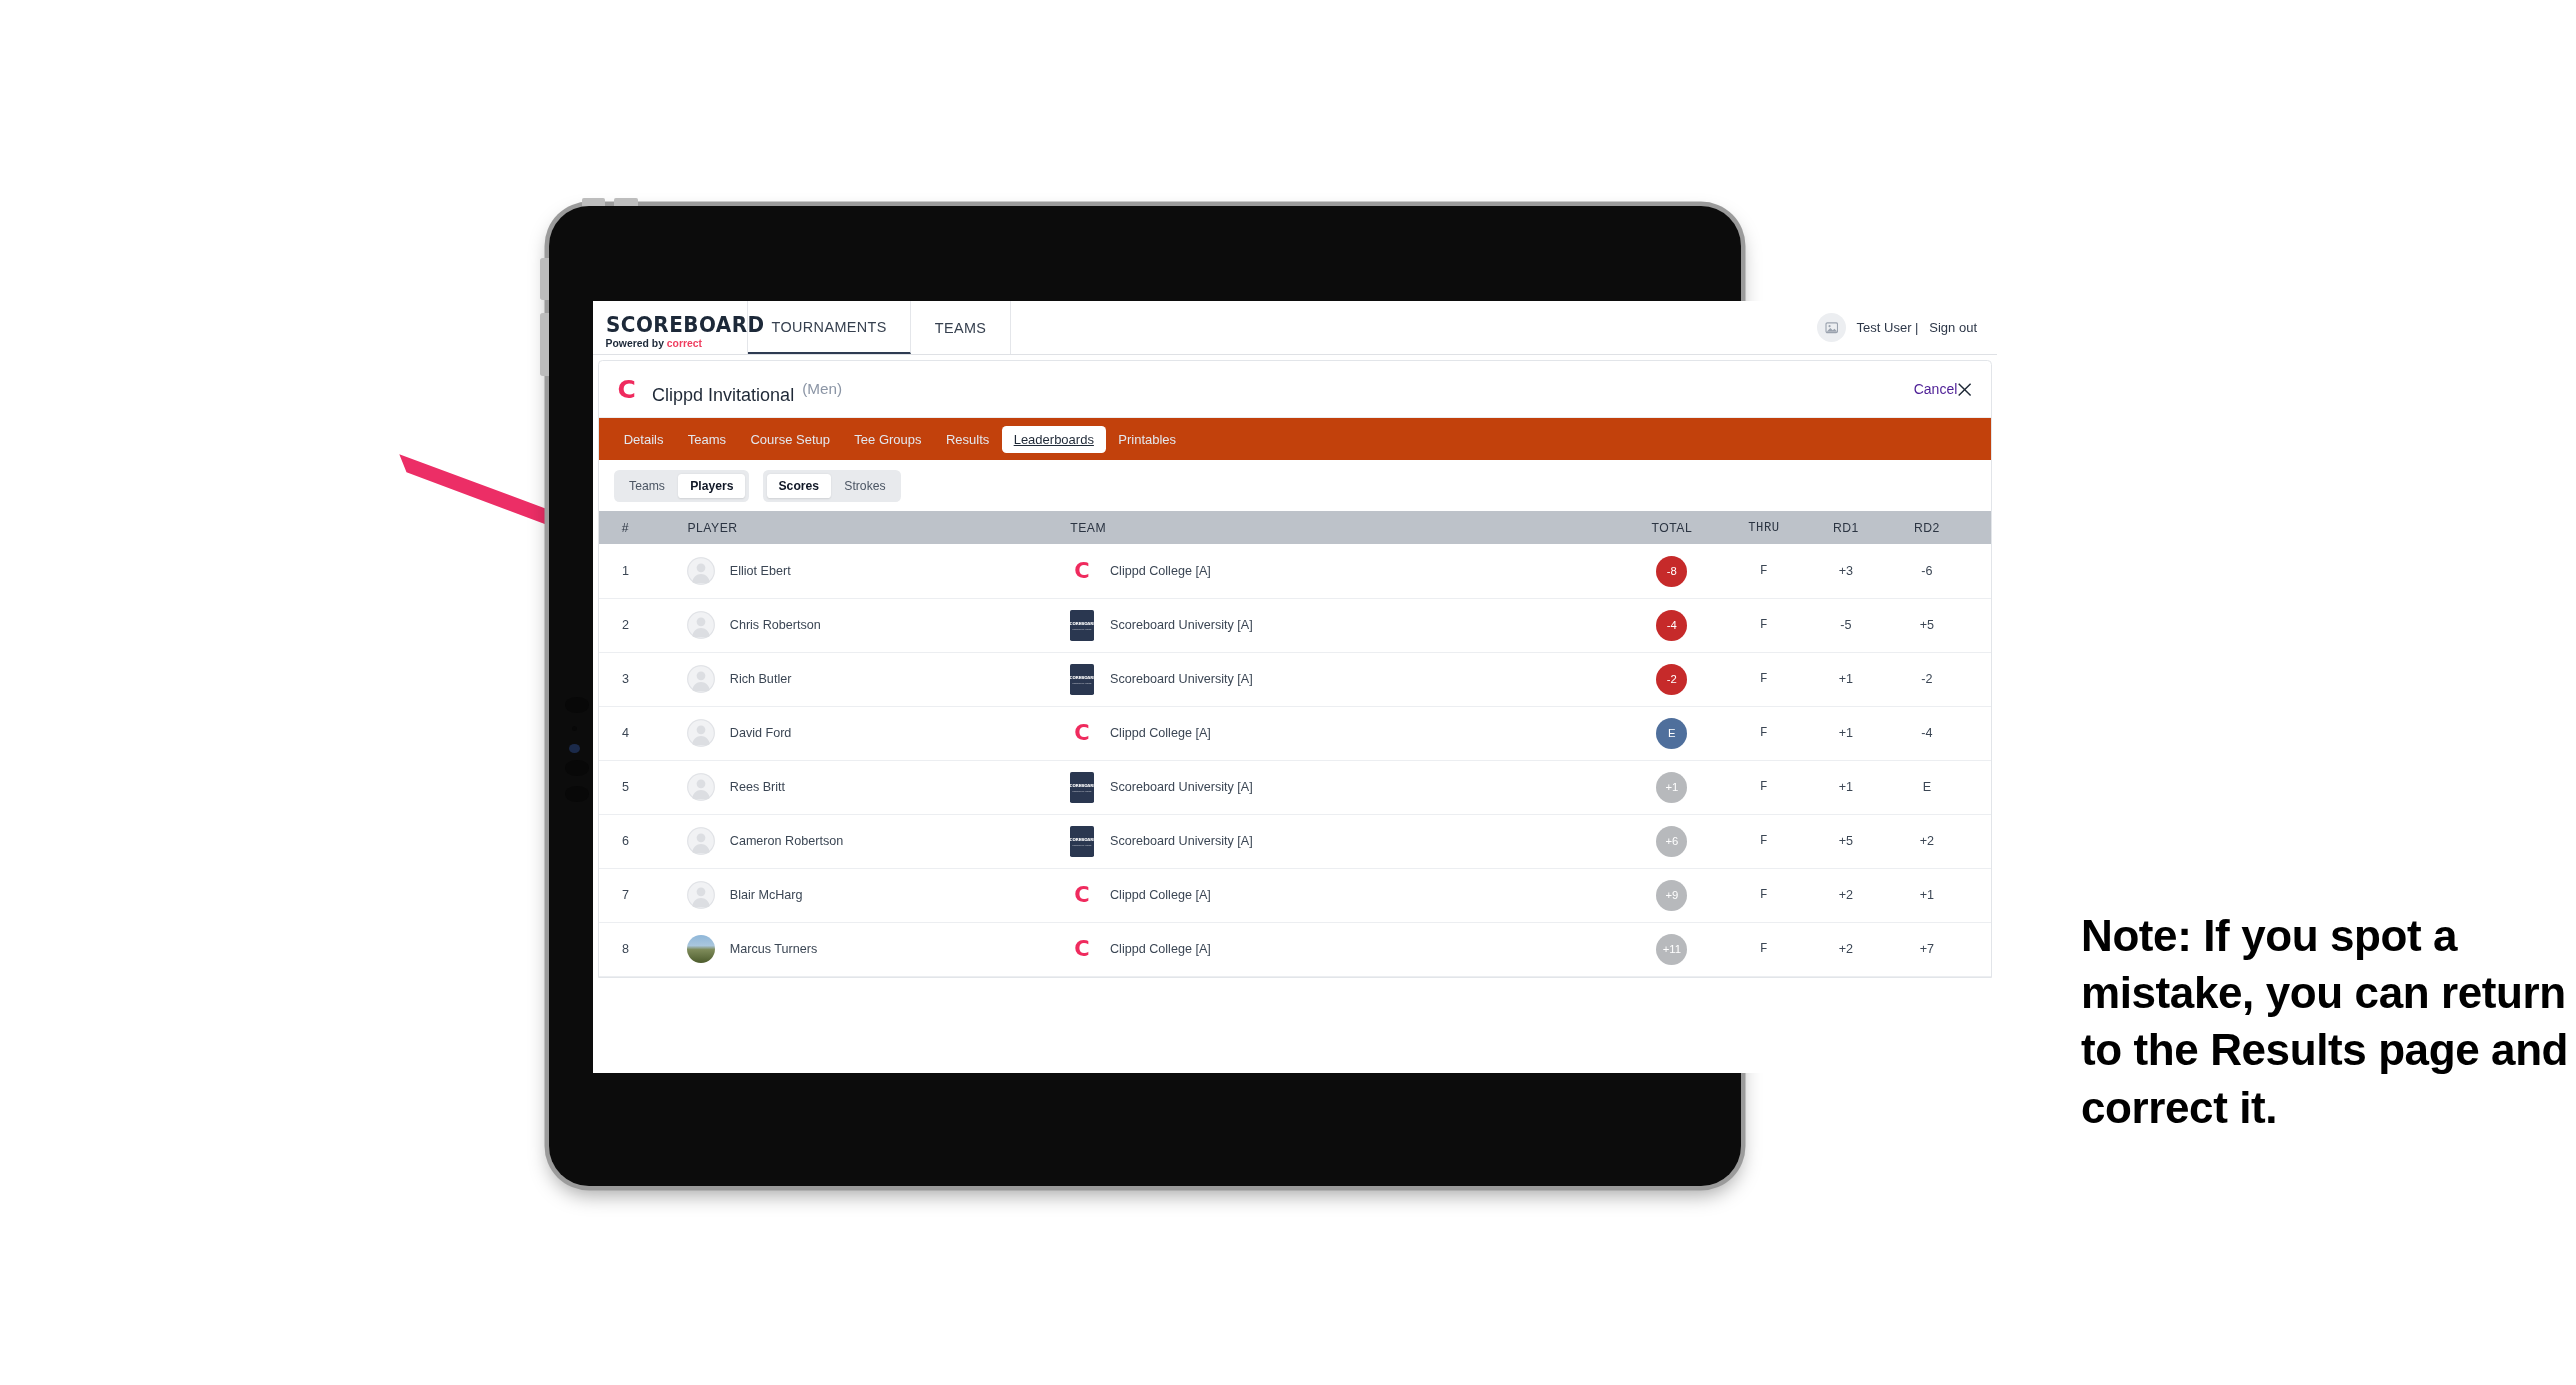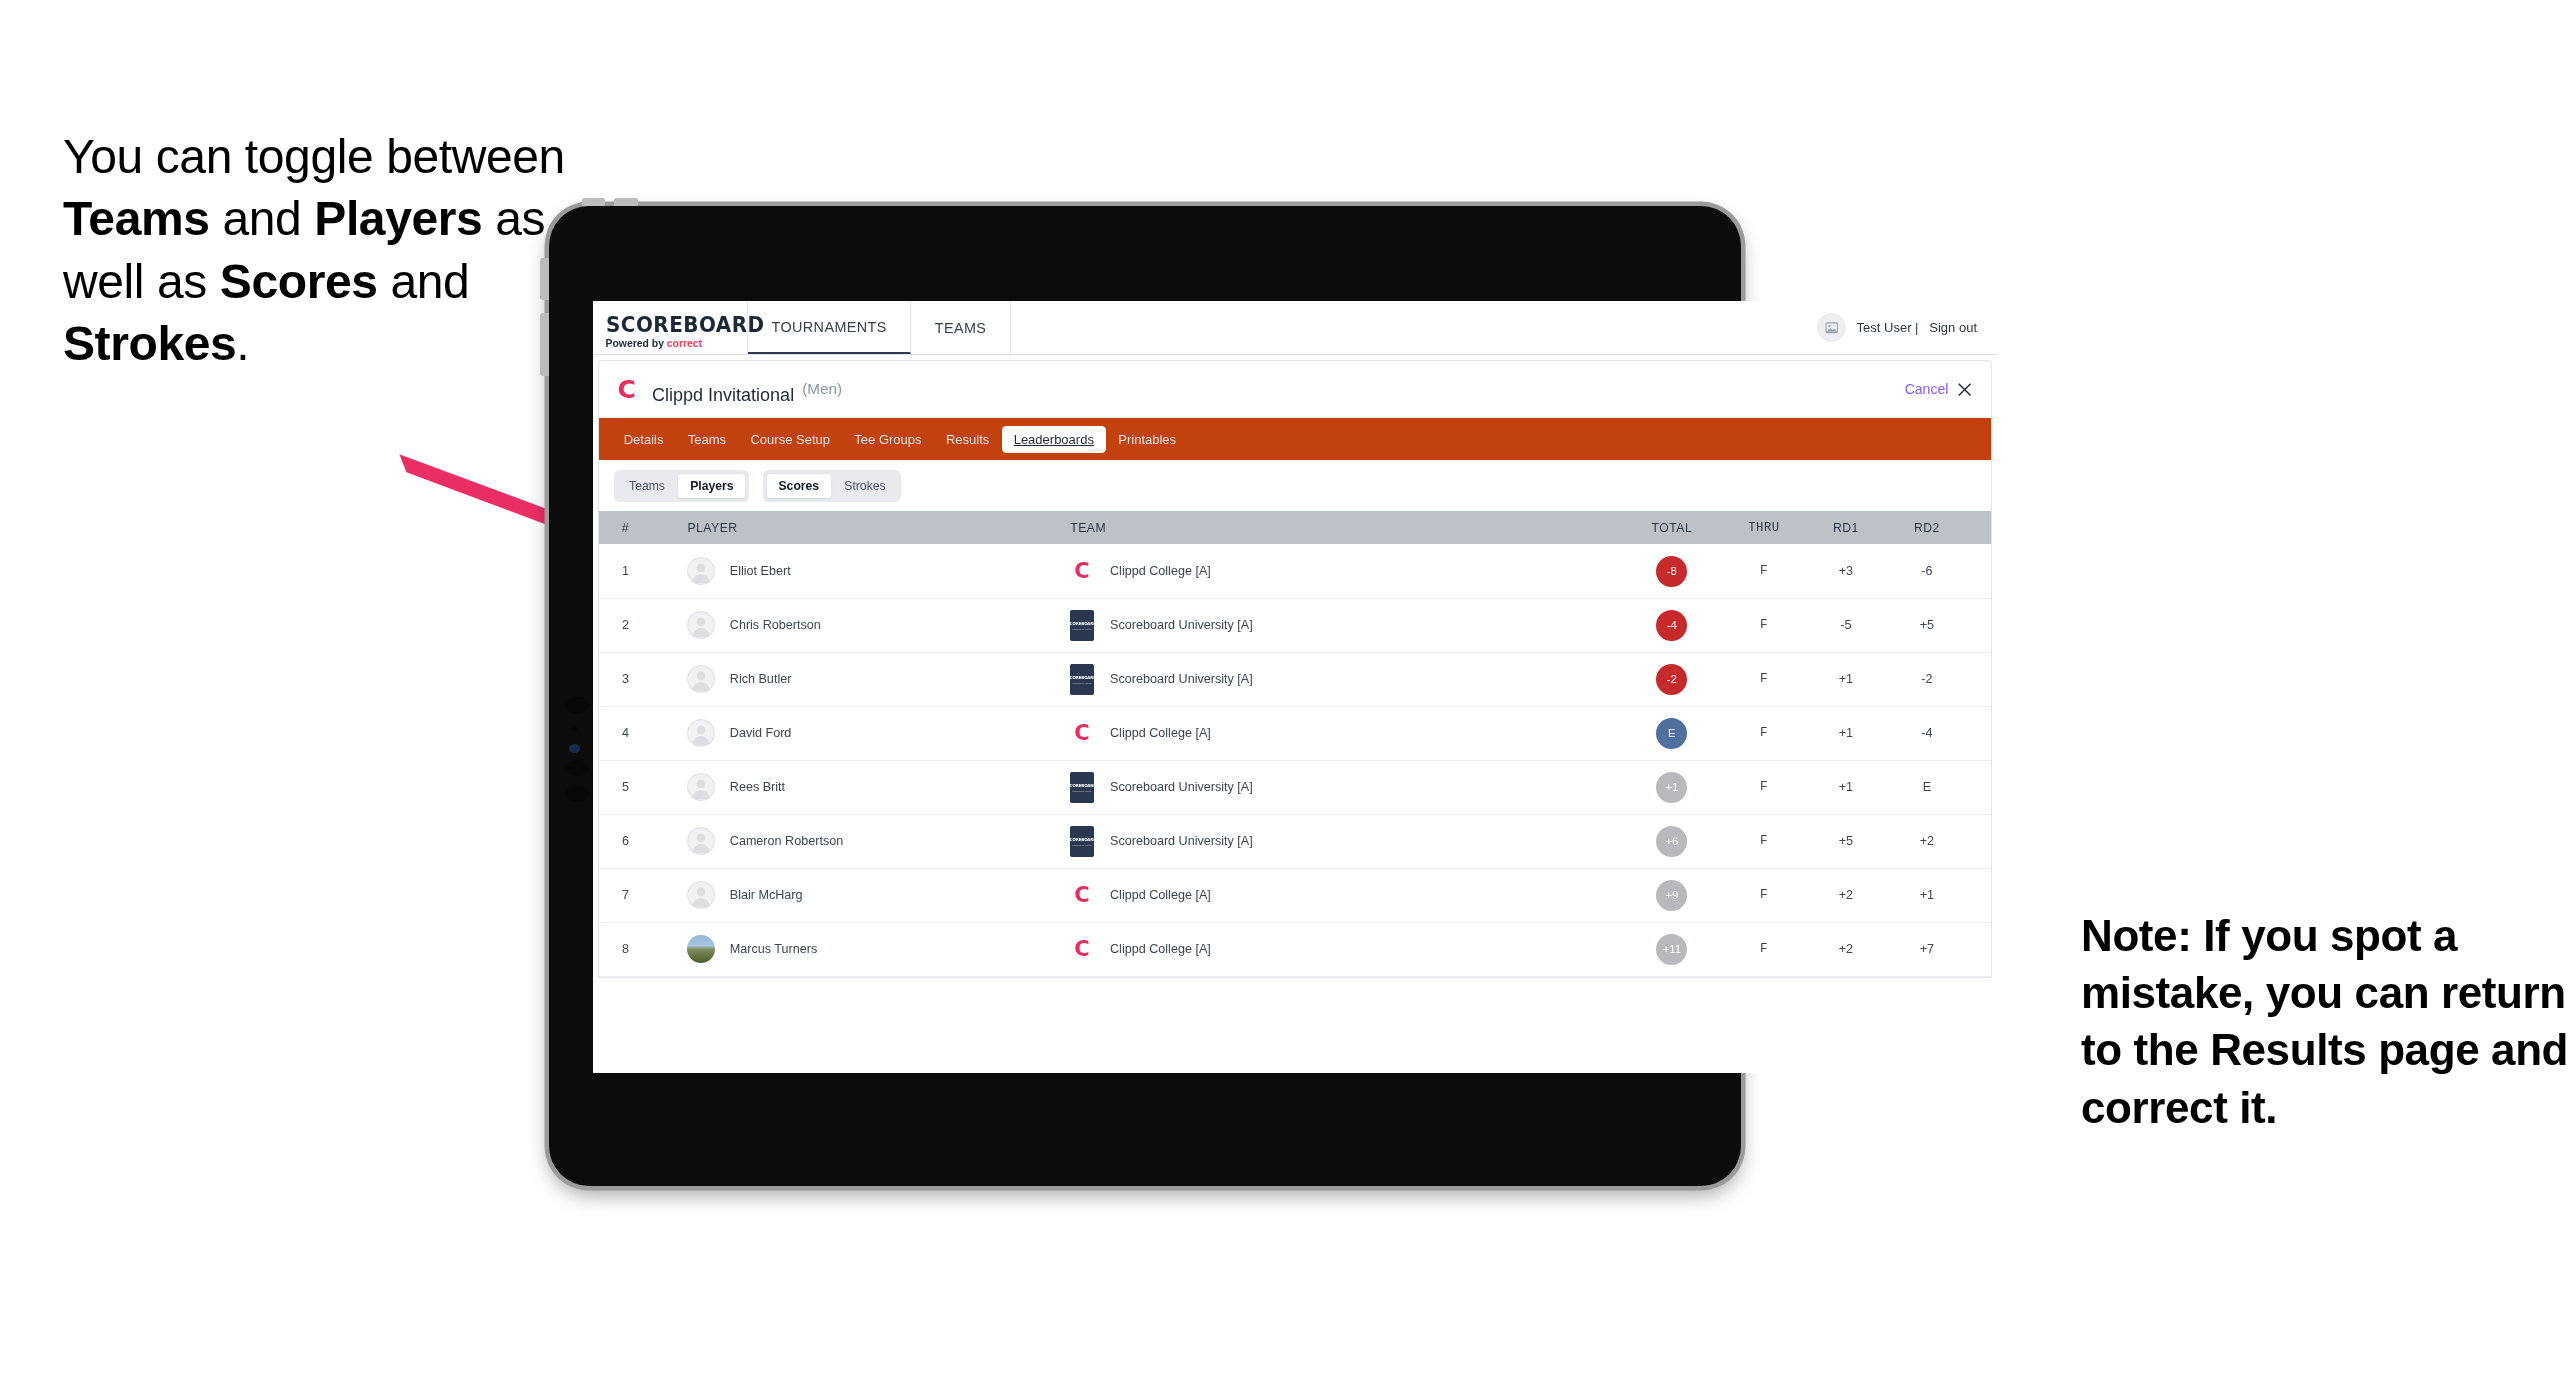--- a/index.html
+++ b/index.html
@@ -114,22 +114,22 @@
     height: 57px; display:flex; align-items:center; padding: 0 18px;
     border-bottom: 0.9px solid #eceef1;
   }
   #tcard-logo {
     font-size: 25px; font-weight: 800; color: #ef2b5e; margin-right: 16.3px;
     font-family: "DejaVu Sans", sans-serif; line-height:1;
   }
   #tcard-title { font-size: 18px; color:#1f2937;margin-top:12px; }
   #tcard-gender { font-size: 15.3px; color:#8b95a5; margin-left: 8.1px; }
   #tcard-cancel {
-    margin-left:auto; font-size:14px; color:#8b5cf6;
-    display:flex; align-items:center; gap:9px; cursor:pointer;justify-content:flex-end;
+    margin-left:auto; font-size:14px; color:#4c1d95;
+    display:flex; align-items:center; cursor:pointer;justify-content:flex-end;
   }
 
   
   #subnav {
     background: #c2410c; height: 42px;
     display:flex; align-items:center; padding: 0 12.6px; gap: 1px;
   }
   .subnav-item {
     font-size: 13px; color: #e3e7ee; padding: 6.3px 11.7px;
     border-radius: 4.5px; cursor: pointer; white-space:nowrap;
@@ -213,21 +213,20 @@
   }
   .badge.red  { background:#c62a2a; }
   .badge.blue { background:#4f6f9c; }
   .badge.gray { background:#b7b9bc; }
 </style>
 </head>
 <body>
 
 <div id="slide">
 
-  <div class="annot" id="annot-left">You can toggle between <b>Teams</b> and <b>Players</b> as well as <b>Scores</b> and <b>Strokes</b>.</div>
 
   <svg id="arrow" viewBox="0 0 310 130">
     <path d="M2 8 L228 92 L248 40 L308 116 L214 124 L234 112 L10 28 Z" fill="#ec2e66"></path>
   </svg>
 
   <div id="tablet">
     <div class="vol-btn" style="left:32.5px;"></div>
     <div class="vol-btn" style="left:65px;"></div>
     <div class="side-btn" style="top:52px;  height:42px;"></div>
     <div class="side-btn" style="top:107px; height:63px;"></div>

